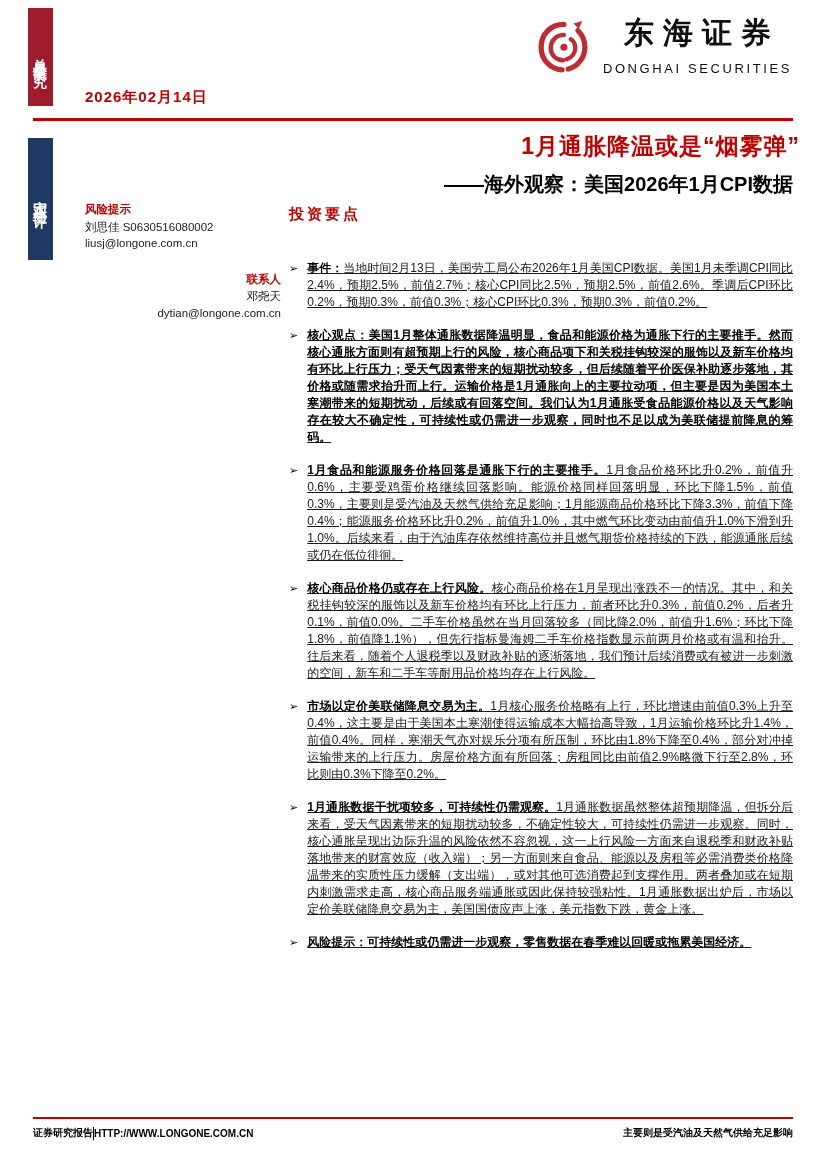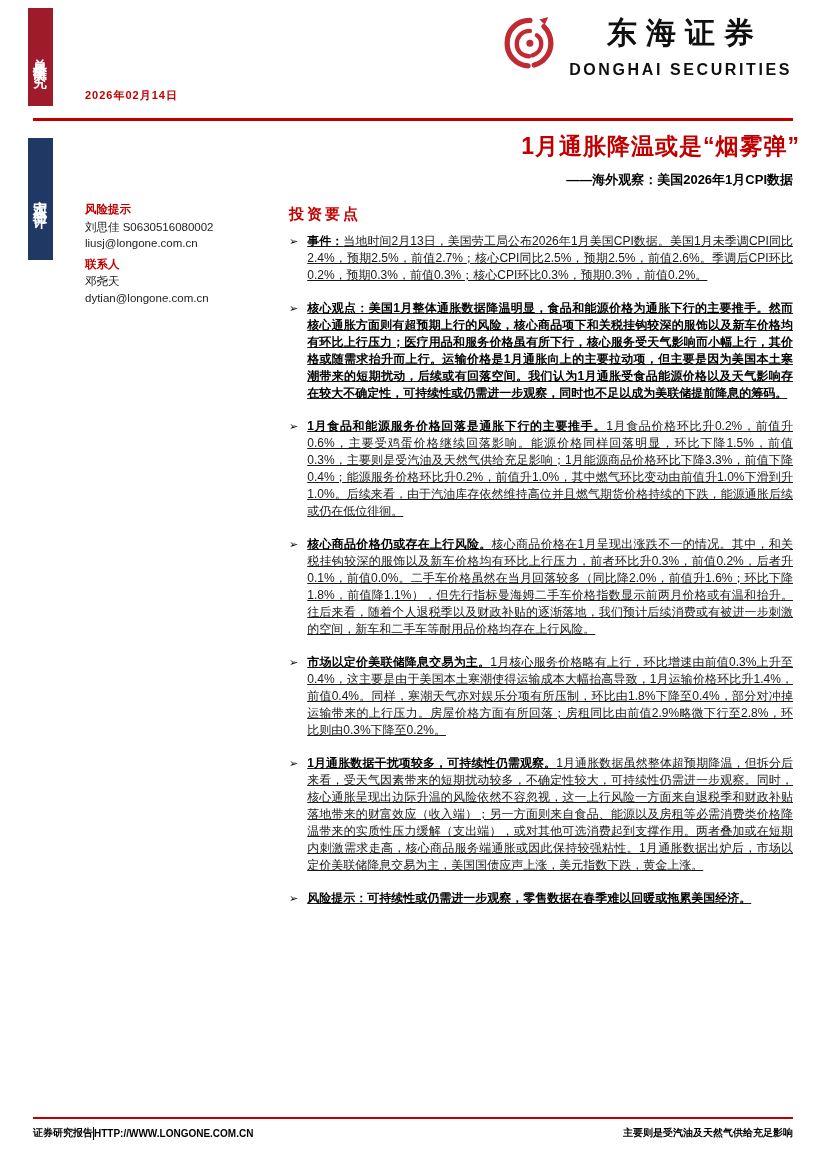--- a/index.html
+++ b/index.html
@@ -11,45 +11,45 @@
   }
   
   .vbanner {
     position:absolute; width:25px; display:flex; align-items:center; justify-content:center;
     writing-mode:vertical-rl; text-orientation:upright;
     color:#fff; font-weight:bold; font-size:14px; letter-spacing:5px;
   }
   .vbanner.red  { left:28px; top:8px;   height:98px;  background:#9E1B2B; }
   .vbanner.navy { left:28px; top:138px; height:122px; background:#1F3864; }
 
-  .date { position:absolute; left:85px; top:88px; color:#C00000; font-weight:bold; font-size:11px; letter-spacing:1px; }
+  .date { position:absolute; left:85px; top:88px; color:#C00000; font-weight:bold; font-size:15px; letter-spacing:1px; }
 
   
-  .logo { position:absolute; right:34px; top:16px; display:flex; align-items:flex-start; gap:12px; }
+  .logo { position:absolute; right:34px; top:16px; display:flex; align-items:flex-end; gap:12px; }
   .brand-text { display:flex; flex-direction:column; align-items:center; }
   .brand-cn { font-family:"Liberation Serif", serif; font-size:30px; font-weight:bold; letter-spacing:9px; color:#101010; line-height:1.15; padding-left:9px; }
-  .brand-en { font-size:16px; font-weight:bold; letter-spacing:2.6px; color:#101010; margin-top:10px; }
+  .brand-en { font-size:13px; font-weight:normal; letter-spacing:2.6px; color:#101010; margin-top:10px; }
 
   .header-rule { position:absolute; left:33px; right:33px; top:118px; height:3px; background:#C00000; }
 
   .title {
     position:absolute; left:60px; width:740px; top:131px; text-align:right;
     color:#C00000; font-size:23px; font-weight:bold; letter-spacing:1px;
   }
-  .subtitle { position:absolute; right:33px; top:171px; font-size:13px; font-weight:bold; color:#000; }
+  .subtitle { position:absolute; right:33px; top:171px; font-size:20px; font-weight:bold; color:#000; }
 
   
   .analysts { position:absolute; left:85px; top:201px; width:196px; font-size:11.5px; line-height:16.5px; color:#222; }
   .analysts .label { color:#C00000; font-weight:bold; margin-bottom:1px; }
-  .analysts .group + .group { margin-top:4px; }
+  .analysts .group + .group { margin-top:19px;text-align:right; }
   .analysts .email { color:#222; text-decoration:none; }
 
   
   .content { position:absolute; left:289px; top:205px; width:504px; }
-  .section-title { color:#C00000; font-weight:bold; font-size:15px; letter-spacing:3px; margin-bottom:9px; }
+  .section-title { color:#C00000; font-weight:bold; font-size:15px; letter-spacing:3px; margin-bottom:36px; }
   .bullet { display:flex; gap:9px; margin-bottom:16px; }
   .bullet .marker { flex:0 0 auto; font-size:11px; line-height:17px; color:#000; }
   .bullet p { font-size:12px; line-height:17px; text-align:justify; color:#1a1a1a;text-decoration:underline; }
   .bullet p b { color:#000; }
 
   
   .foot-rule { position:absolute; left:33px; right:33px; top:1117px; height:2px; background:#C00000; }
   .footer-row {
     position:absolute; left:33px; right:33px; top:1126px; display:flex;
     justify-content:space-between; align-items:center; font-size:10px; font-weight:bold; color:#000;
@@ -108,21 +108,21 @@
 
   <main class="content">
     <div class="section-title">投资要点</div>
     <div class="bullets">
         <div class="bullet">
           <span class="marker">➢</span>
           <p><b>事件：</b><span>当地时间2月13日，美国劳工局公布2026年1月美国CPI数据。美国1月未季调CPI同比2.4%，预期2.5%，前值2.7%；核心CPI同比2.5%，预期2.5%，前值2.6%。季调后CPI环比0.2%，预期0.3%，前值0.3%；核心CPI环比0.3%，预期0.3%，前值0.2%。</span></p>
         </div>
         <div class="bullet">
           <span class="marker">➢</span>
-          <p><b>核心观点：美国1月整体通胀数据降温明显，食品和能源价格为通胀下行的主要推手。然而核心通胀方面则有超预期上行的风险，核心商品项下和关税挂钩较深的服饰以及新车价格均有环比上行压力；医疗用品和服务价格虽有所下行，核心服务受天气影响而小幅上行，其价格或随需求抬升而上行。运输价格是1月通胀向上的主要拉动项，但主要是因为美国本土寒潮带来的短期扰动，后续或有回落空间。我们认为1月通胀受食品能源价格以及天气影响存在较大不确定性，可持续性或仍需进一步观察，同时也不足以成为美联储提前降息的筹码。</b><span></span></p>
+          <p><b>核心观点：美国1月整体通胀数据降温明显，食品和能源价格为通胀下行的主要推手。然而核心通胀方面则有超预期上行的风险，核心商品项下和关税挂钩较深的服饰以及新车价格均有环比上行压力；受天气因素带来的短期扰动较多，但后续随着平价医保补助逐步落地，其价格或随需求抬升而上行。运输价格是1月通胀向上的主要拉动项，但主要是因为美国本土寒潮带来的短期扰动，后续或有回落空间。我们认为1月通胀受食品能源价格以及天气影响存在较大不确定性，可持续性或仍需进一步观察，同时也不足以成为美联储提前降息的筹码。</b><span></span></p>
         </div>
         <div class="bullet">
           <span class="marker">➢</span>
           <p><b>1月食品和能源服务价格回落是通胀下行的主要推手。</b><span>1月食品价格环比升0.2%，前值升0.6%，主要受鸡蛋价格继续回落影响。能源价格同样回落明显，环比下降1.5%，前值0.3%，主要则是受汽油及天然气供给充足影响；1月能源商品价格环比下降3.3%，前值下降0.4%；能源服务价格环比升0.2%，前值升1.0%，其中燃气环比变动由前值升1.0%下滑到升1.0%。后续来看，由于汽油库存依然维持高位并且燃气期货价格持续的下跌，能源通胀后续或仍在低位徘徊。</span></p>
         </div>
         <div class="bullet">
           <span class="marker">➢</span>
           <p><b>核心商品价格仍或存在上行风险。</b><span>核心商品价格在1月呈现出涨跌不一的情况。其中，和关税挂钩较深的服饰以及新车价格均有环比上行压力，前者环比升0.3%，前值0.2%，后者升0.1%，前值0.0%。二手车价格虽然在当月回落较多（同比降2.0%，前值升1.6%；环比下降1.8%，前值降1.1%），但先行指标曼海姆二手车价格指数显示前两月价格或有温和抬升。往后来看，随着个人退税季以及财政补贴的逐渐落地，我们预计后续消费或有被进一步刺激的空间，新车和二手车等耐用品价格均存在上行风险。</span></p>
         </div>
         <div class="bullet">

